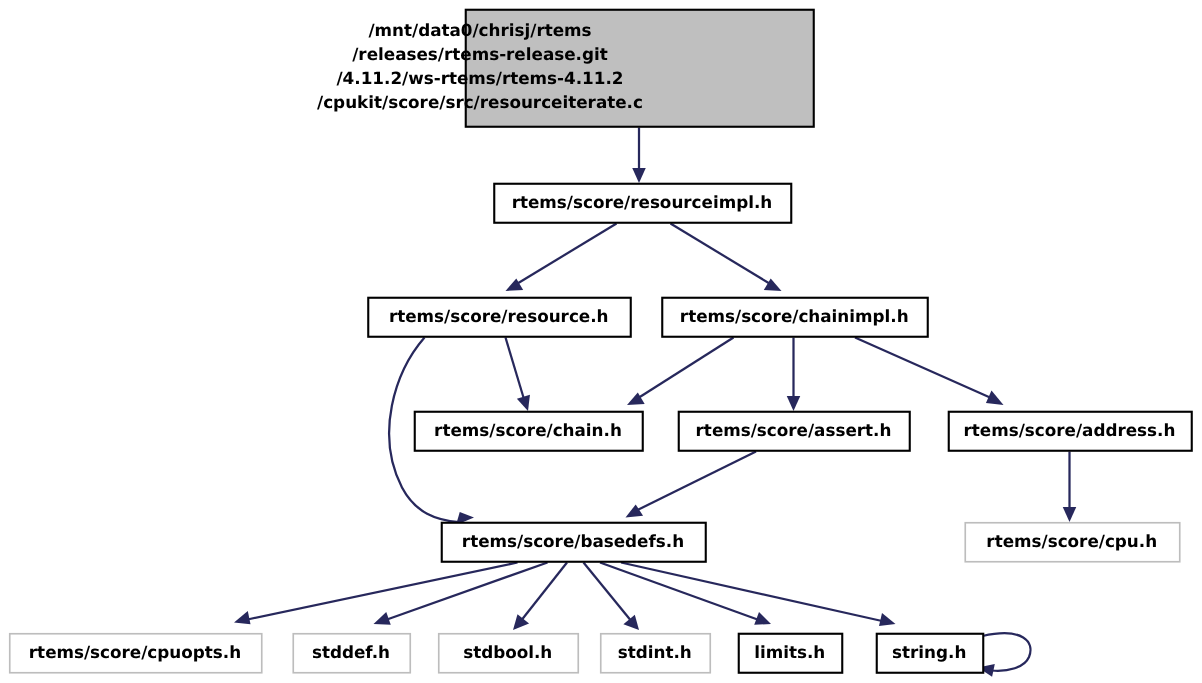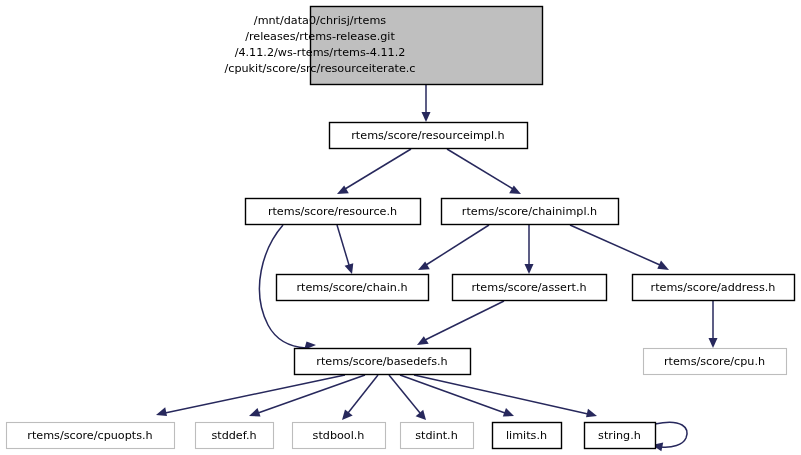--- a/index.html
+++ b/index.html
@@ -11,20 +11,21 @@
   body {
     width: 801px;
     height: 455px;
     overflow: hidden;
     font-family: "DejaVu Sans", "Liberation Sans", sans-serif;
   }
   #graph-root {
     position: relative;
     width: 727px;
     height: 455px;
+    font-weight: bold;
   }
   svg#depgraph {
     display: block;
     width: 801px;
     height: 455px;
   }
   .node-box {
     stroke-width: 1;
   }
   .node-box.border-dark {

